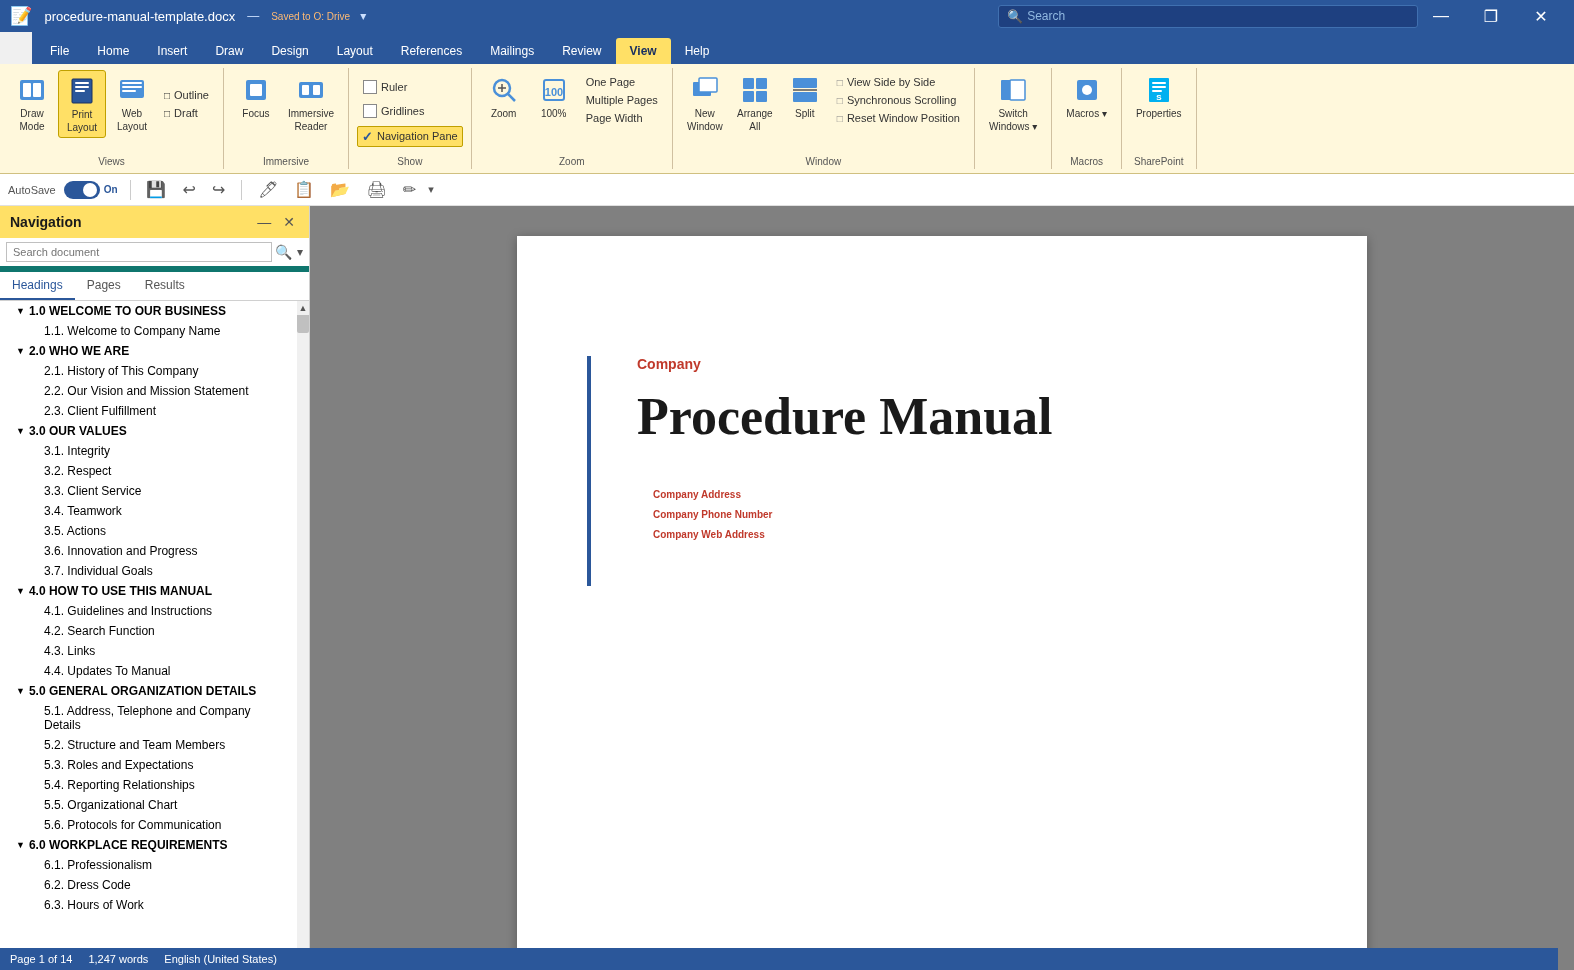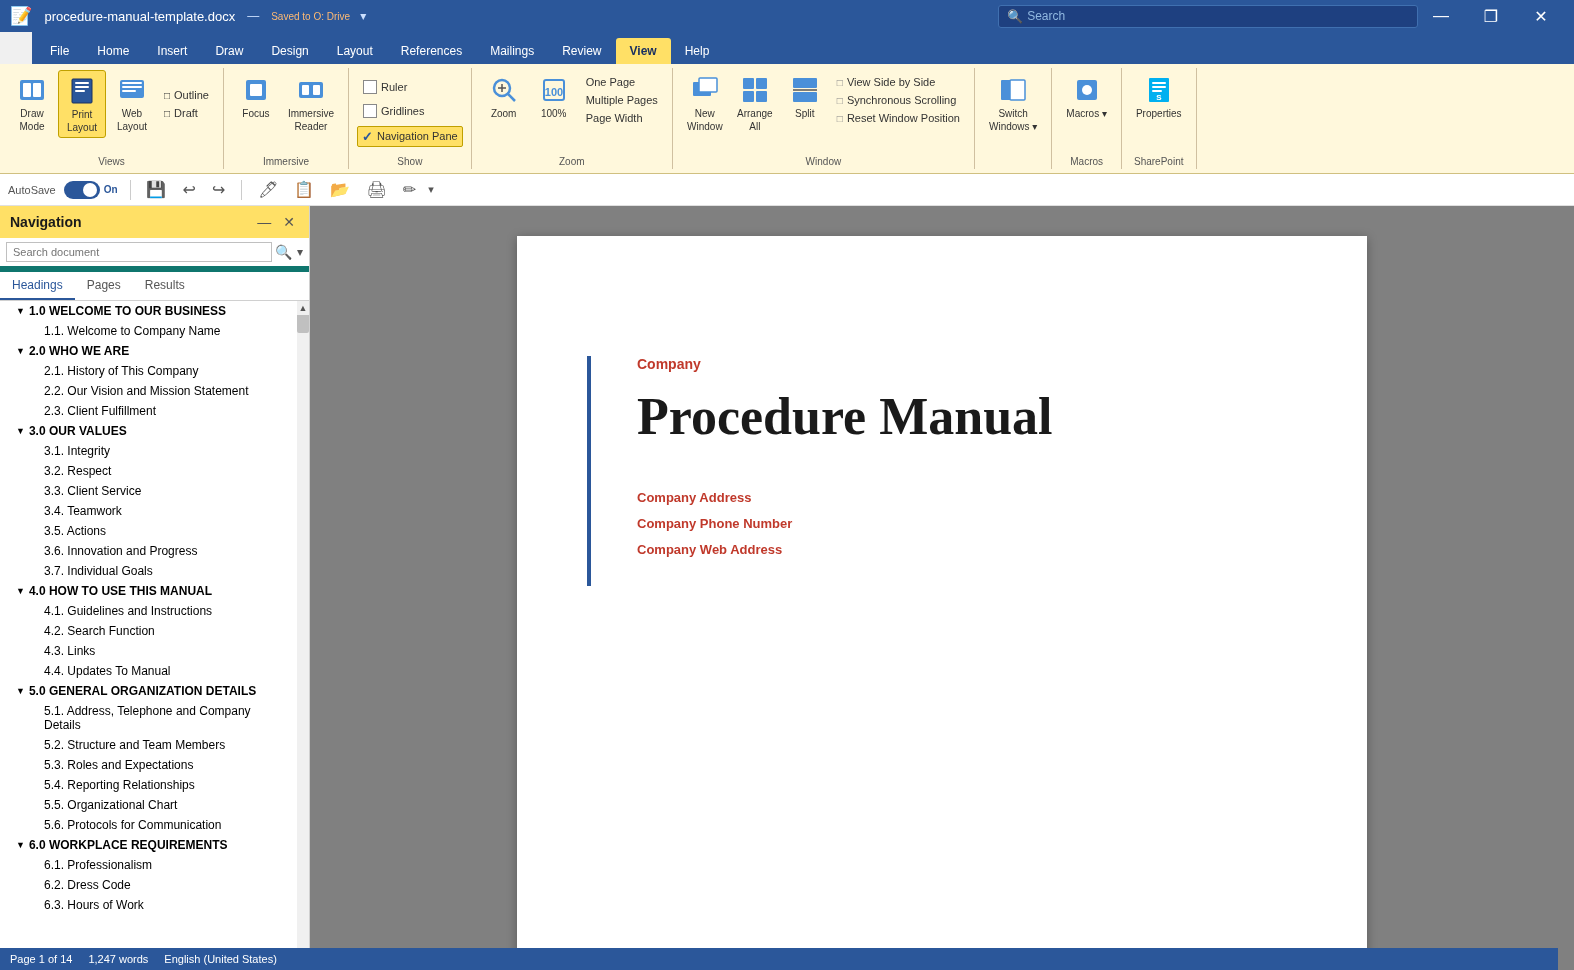--- a/index.html
+++ b/index.html
@@ -249,24 +249,24 @@
     .doc-title {
       font-size: 52px;
       font-weight: 700;
       color: #1a1a1a;
       font-family: 'Times New Roman', serif;
       margin-bottom: 40px;
       margin-left: 20px;
       line-height: 1.1;
     }
     .doc-address {
-      font-size: 13px;
+      font-size: 10px;
       color: #c0392b;
       font-weight: 600;
-      margin-left: 20px;
+      margin-left: 36px;
       line-height: 2;
     }
 
     
     .status-bar {
       position: fixed;
       bottom: 0;
       left: 0;
       right: 16px;
       height: 22px;

